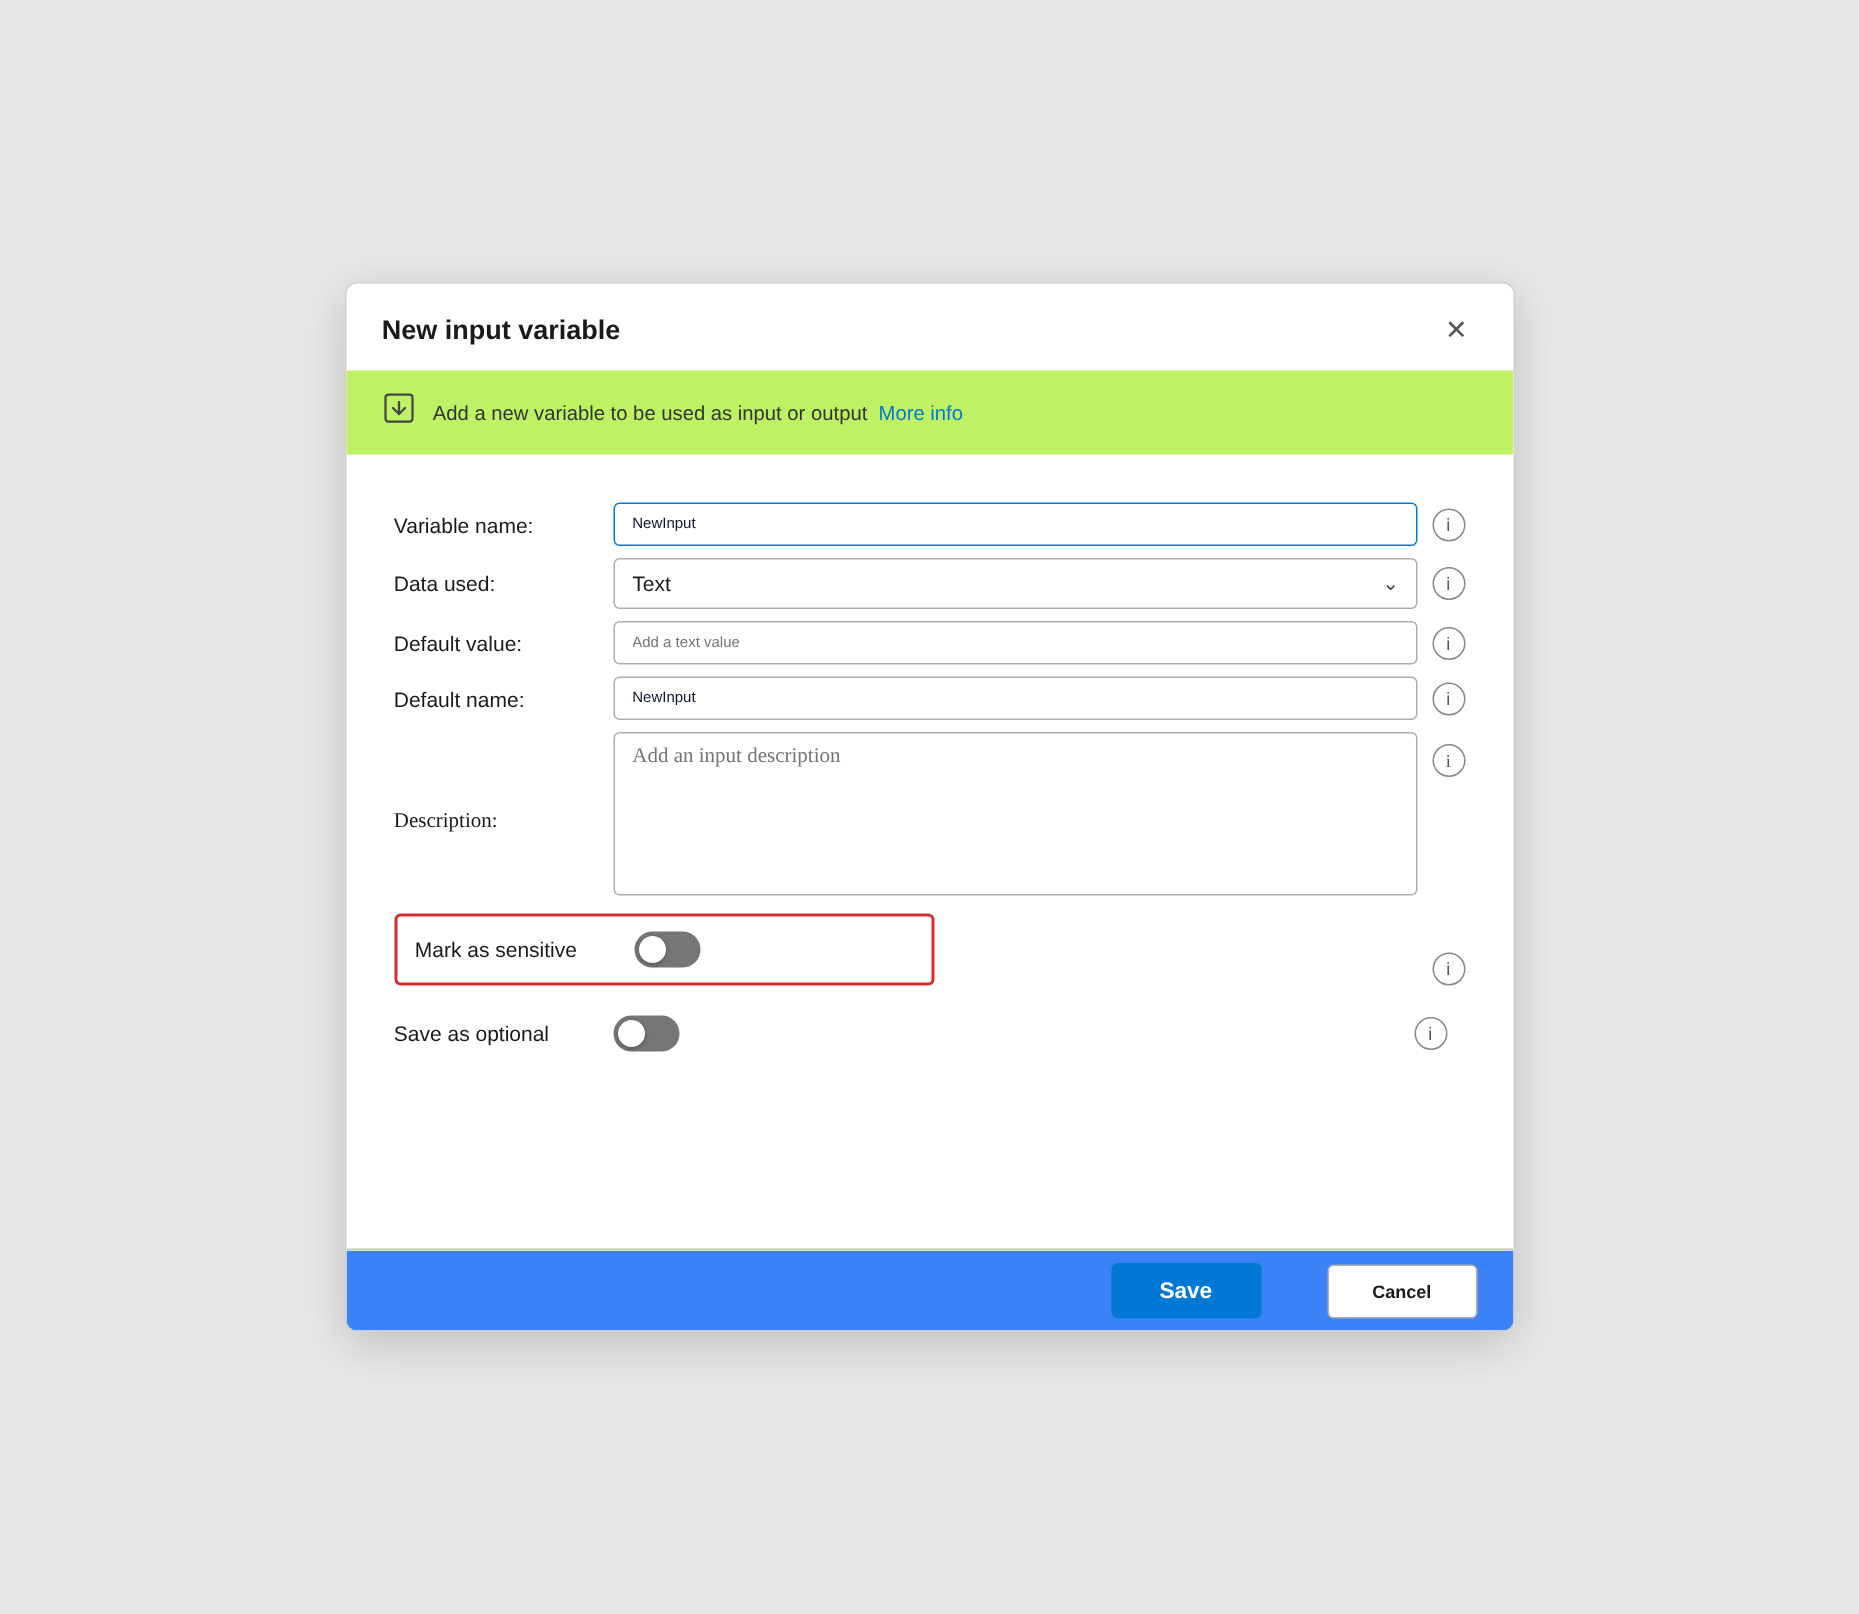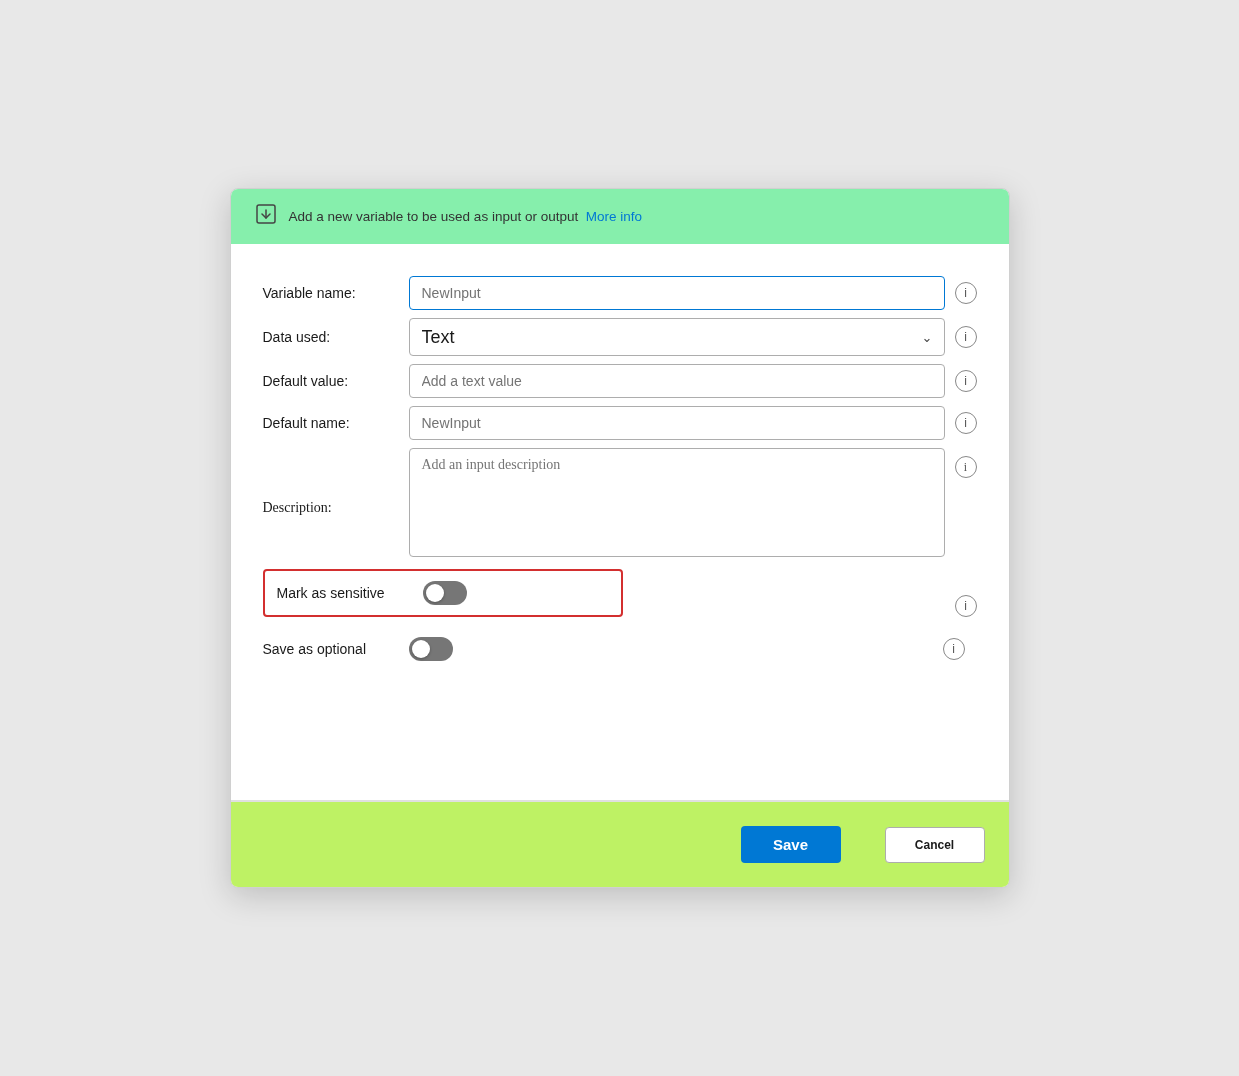--- a/index.html
+++ b/index.html
@@ -40,21 +40,21 @@
       background: none;
       border: none;
       cursor: pointer;
       font-size: 18px;
       color: #555;
       padding: 4px 6px;
       border-radius: 4px;
       line-height: 1;
     }
     .info-banner {
-      background: #86efac;
+      background: #bef264;
       padding: 14px 24px;
       display: flex;
       align-items: center;
       gap: 12px;
       font-size: 13.5px;
       color: #333;
       margin: 0 0 8px 0;
     }
     .info-banner .banner-icon {
       font-size: 20px;
@@ -88,37 +88,37 @@
       flex: 1;
       display: flex;
       align-items: center;
       gap: 10px;
     }
     .form-input {
       flex: 1;
       border: 1.5px solid #0078d4;
       border-radius: 4px;
       padding: 8px 12px;
-      font-size: 14px;
-      color: #737373;
+      font-size: 10px;
+      color: #0f172a;
       outline: none;
     }
     .form-input.normal {
       border-color: #adadad;
     }
     .form-select-wrap {
       flex: 1;
       position: relative;
     }
     .form-select {
       width: 100%;
       border: 1.5px solid #adadad;
       border-radius: 4px;
       padding: 8px 36px 8px 12px;
-      font-size: 18px;
+      font-size: 14px;
       color: #1a1a1a;
       appearance: none;
       background: #fff;
       cursor: pointer;
       outline: none;
     }
     .select-arrow {
       position: absolute;
       right: 12px;
       top: 50%;
@@ -192,23 +192,23 @@
     .divider {
       border: none;
       border-top: 1px solid #e0e0e0;
       margin: 0 0 0 0;
     }
     .dialog-footer {
       display: flex;
       justify-content: flex-end;
       align-items: center;
       gap: 12px;
-      padding: 24px 24px;
+      padding: 8px 24px;
       border-top: 1px solid #e0e0e0;
-      background: #bef264;
+      background: #3b82f6;
     }
     .btn-save {
       background: #0078d4;
       color: #fff;
       border: none;
       border-radius: 4px;
       padding: 10px 32px;
       font-size: 15px;
       font-weight: 600;
       cursor: pointer;
@@ -253,20 +253,24 @@
       align-items: center;
       gap: 16px;
       padding: 12px 12px;
     }
   </style>
 </head>
 <body>
 
 <div class="dialog">
 
+  <div class="dialog-header">
+    <span class="dialog-title">New input variable</span>
+    <button class="close-btn">✕</button>
+  </div>
 
   <div class="info-banner">
     <span class="banner-icon">
       
       <svg width="22" height="22" viewBox="0 0 22 22" fill="none" xmlns="http://www.w3.org/2000/svg">
         <rect x="2" y="2" width="18" height="18" rx="2" stroke="#444" stroke-width="1.5" fill="none"></rect>
         <polyline points="7,11 11,15 15,11" stroke="#444" stroke-width="1.5" fill="none" stroke-linecap="round" stroke-linejoin="round"></polyline>
         <line x1="11" y1="7" x2="11" y2="15" stroke="#444" stroke-width="1.5" stroke-linecap="round"></line>
       </svg>
     </span>

